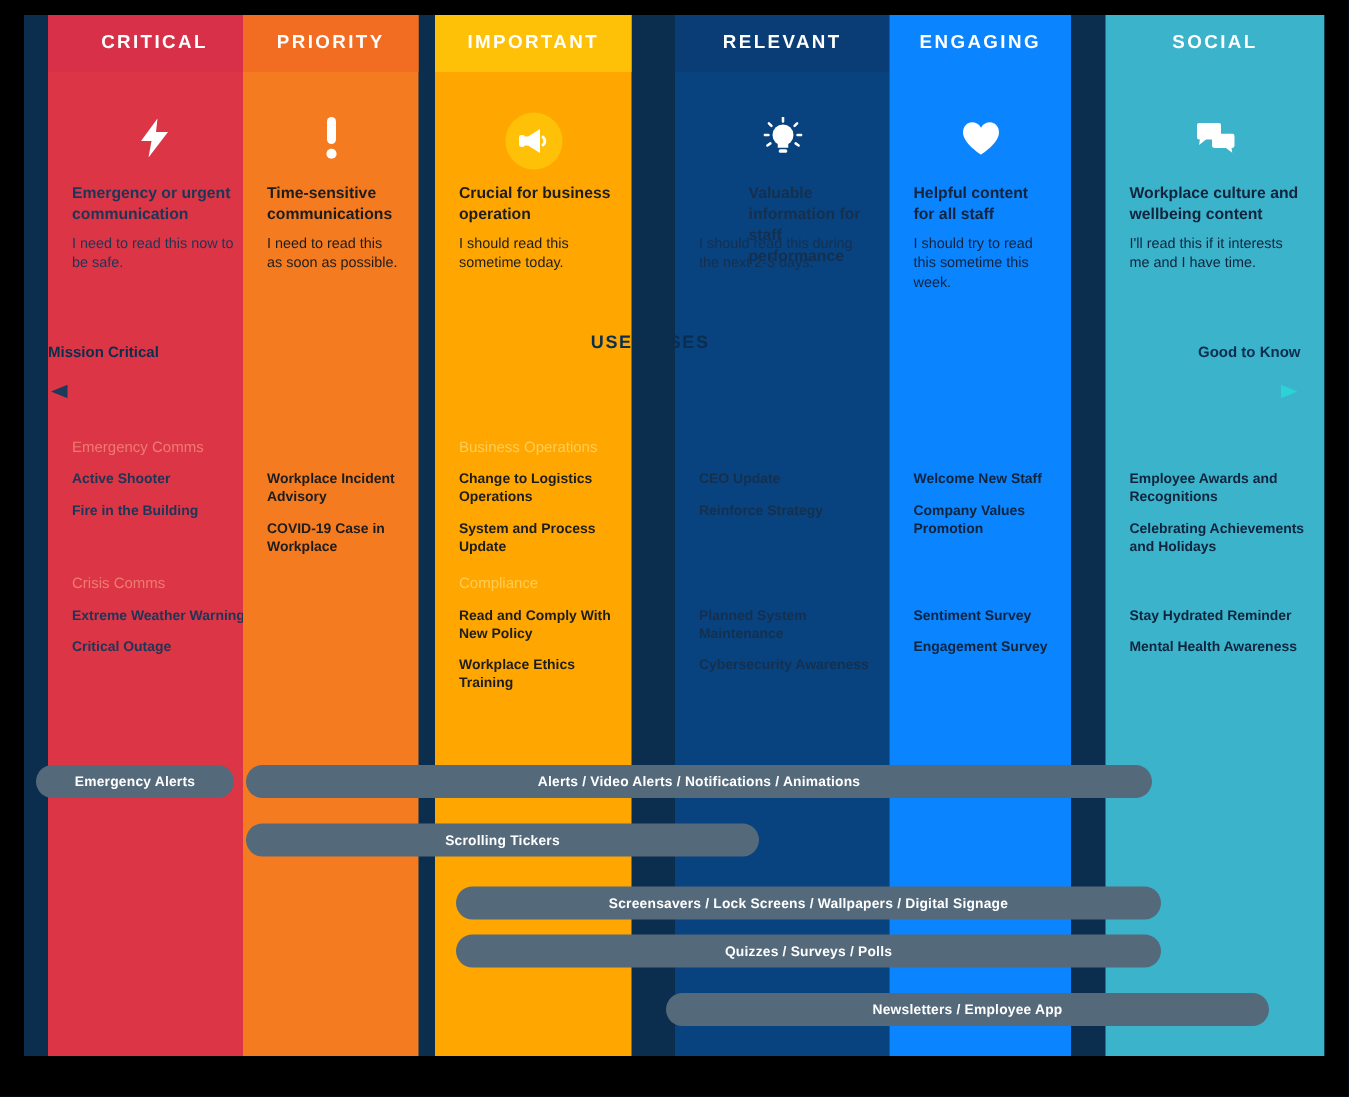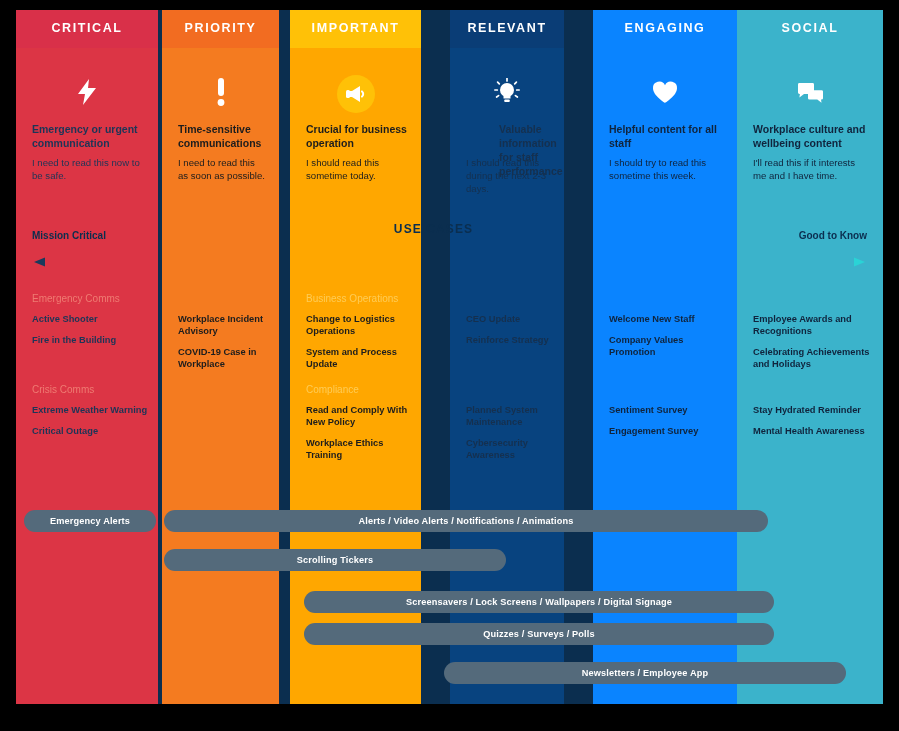--- a/index.html
+++ b/index.html
@@ -90,21 +90,21 @@
     letter-spacing: .15px;
     white-space: nowrap;
   }
 </style>
 </head>
 <body>
 
 <div id="board">
 
   <div id="cols">
-      <div class="col" style="left: 0px; width: 142px;">
+      <div class="col" style="left: 16px; width: 142px;">
         <div class="col-body" style="background: rgb(220, 53, 69);"></div>
         <div class="col-head-band" style="background: rgb(217, 48, 73);"></div>
         <div class="col-title">CRITICAL</div>
         <div class="col-icon">
           <span><svg width="22" height="26" viewBox="0 0 22 26">
               <polygon points="13,0 2,15 9,15 7,26 20,9 12,9" fill="#fff"></polygon>
             </svg></span>
         </div>
         <div class="lede" style="color: rgb(29, 53, 87);">Emergency or urgent communication</div>
         <div class="sub" style="color: rgb(29, 53, 87);">I need to read this now to be safe.</div>
@@ -155,21 +155,21 @@
         <div class="items" style="top: 304px; color: rgb(29, 29, 29);">
           <div>Change to Logistics Operations</div>
           <div>System and Process Update</div>
         </div>
         <div class="group-head" style="top: 374px; color: rgb(255, 204, 85);">Compliance</div>
         <div class="items" style="top: 395px; color: rgb(29, 29, 29);">
           <div>Read and Comply With New Policy</div>
           <div>Workplace Ethics Training</div>
         </div>
       </div>
-      <div class="col" style="left: 434px; width: 114px;">
+      <div class="col" style="left: 434px; width: 143px;">
         <div class="col-body" style="background: rgb(8, 67, 127);"></div>
         <div class="col-head-band" style="background: rgb(10, 61, 118);"></div>
         <div class="col-title">RELEVANT</div>
         <div class="col-icon">
           <span><svg width="26" height="28" viewBox="0 0 26 28">
               <circle cx="13" cy="12" r="7" fill="#fff"></circle>
               <rect x="9.5" y="17.5" width="7" height="3" fill="#fff"></rect>
               <rect x="10.2" y="21.5" width="5.6" height="2.4" rx="1" fill="#fff"></rect>
               <g stroke="#fff" stroke-width="1.7" stroke-linecap="round">
                 <line x1="13" y1="0.5" x2="13" y2="3"></line>
@@ -186,21 +186,21 @@
         <div class="sub" style="color: rgb(21, 48, 79);">I should read this during the next 2-3 days.</div>
         <div class="items" style="top: 304px; color: rgb(21, 48, 79);">
           <div>CEO Update</div>
           <div>Reinforce Strategy</div>
         </div>
         <div class="items" style="top: 395px; color: rgb(21, 48, 79);">
           <div>Planned System Maintenance</div>
           <div>Cybersecurity Awareness</div>
         </div>
       </div>
-      <div class="col" style="left: 577px; width: 144px;">
+      <div class="col" style="left: 577px; width: 121px;">
         <div class="col-body" style="background: rgb(10, 132, 255);"></div>
         <div class="col-title">ENGAGING</div>
         <div class="col-icon">
           <span><svg width="26" height="24" viewBox="0 0 26 24">
               <path d="M13 23S1 15.6 1 8.3A6.3 6.3 0 0113 5.2 6.3 6.3 0 0125 8.3C25 15.6 13 23 13 23z" fill="#fff"></path>
             </svg></span>
         </div>
         <div class="lede" style="color: rgb(16, 36, 61);">Helpful content for all staff</div>
         <div class="sub" style="color: rgb(16, 36, 61);">I should try to read this sometime this week.</div>
         <div class="items" style="top: 304px; color: rgb(16, 36, 61);">

